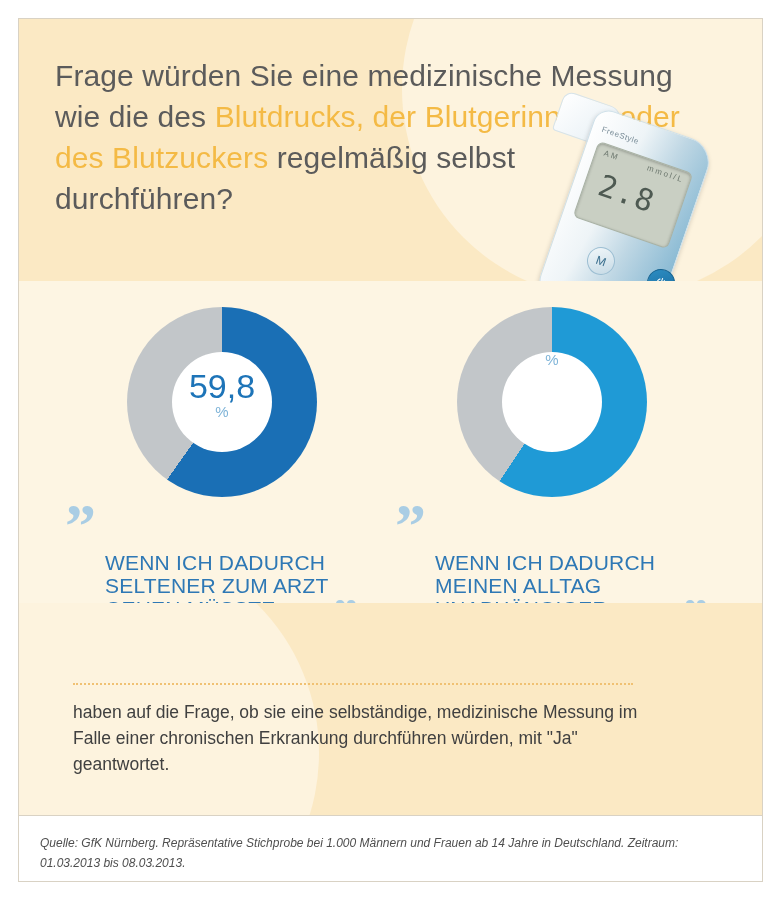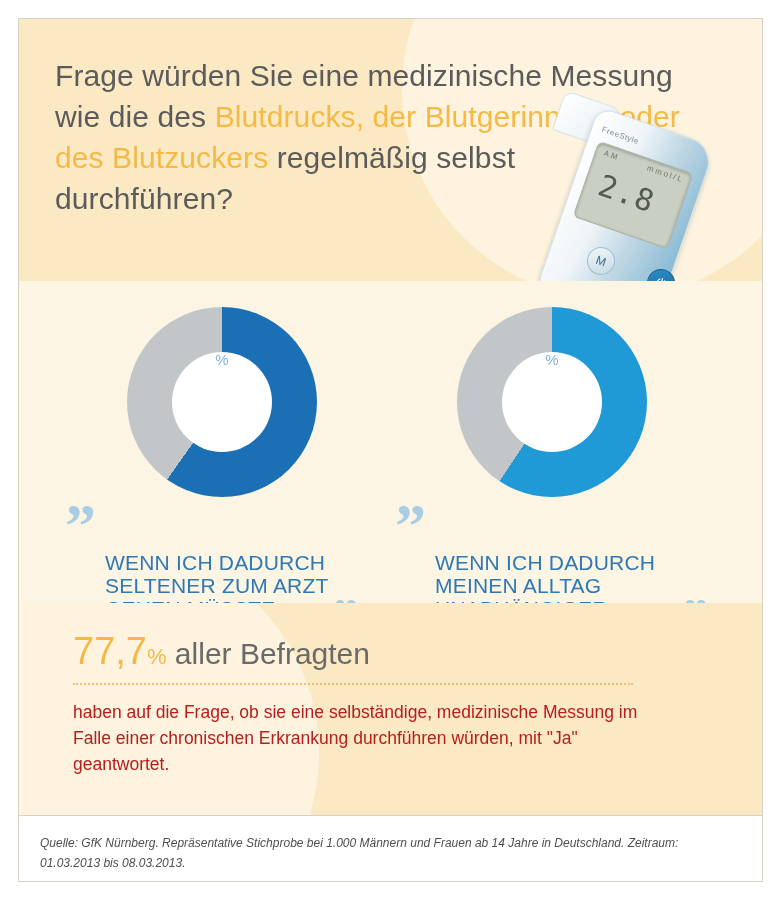--- a/index.html
+++ b/index.html
@@ -274,21 +274,21 @@
     width: 560px;
     border-top: 2px dotted #f0c173;
   }
   .stat-text {
     position: absolute;
     left: 54px;
     top: 96px;
     width: 590px;
     font-size: 17.5px;
     line-height: 26px;
-    color: #b91c1c;
+    color: #404040;
   }
 
   
   .source-divider {
     position: absolute;
     left: 19px;
     top: 815px;
     width: 743px;
     border-top: 1px solid #d9d2c4;
   }
@@ -329,20 +329,21 @@
       <div class="device-btn s">⏻</div>
 
     </div>
   </div>
 
   <div class="donut-section">
 
     <div class="donut-block left">
       <div class="donut" id="donut1" style="background: conic-gradient(rgb(26, 111, 181) 0deg, rgb(26, 111, 181) 215.28deg, rgb(194, 198, 201) 215.28deg, rgb(194, 198, 201) 360deg);">
         <div class="hole">
+          <span class="val">59,8</span>
           <span class="unit">%</span>
         </div>
       </div>
       <div class="quote-box">
         <span class="qmark open">”</span>
         <span class="quote-text">WENN ICH DADURCH SELTENER ZUM ARZT GEHEN MÜSSTE</span>
         <span class="qmark close">”</span>
       </div>
     </div>
 
@@ -356,22 +357,19 @@
         <span class="qmark open">”</span>
         <span class="quote-text">WENN ICH DADURCH MEINEN ALLTAG UNABHÄNGIGER GESTALTEN KÖNNTE</span>
         <span class="qmark close">”</span>
       </div>
     </div>
 
   </div>
 
   <div class="stat-section">
     <div class="stat-curve"></div>
-    <div class="stat-big">
-      <span>77,7</span><span class="pct">%</span><span class="rest"> aller Befragten</span>
-    </div>
     <div class="dotted"></div>
     <div class="stat-text">haben auf die Frage, ob sie eine selbständige, medizinische Messung im Falle einer chronischen Erkrankung durchführen würden, mit "Ja" geantwortet.</div>
   </div>
 
   <div class="source-divider"></div>
   <div class="source">Quelle: GfK Nürnberg. Repräsentative Stichprobe bei 1.000 Männern und Frauen ab 14 Jahre in Deutschland. Zeitraum: 01.03.2013 bis 08.03.2013.</div>
 </div>
 
 </body></html>

